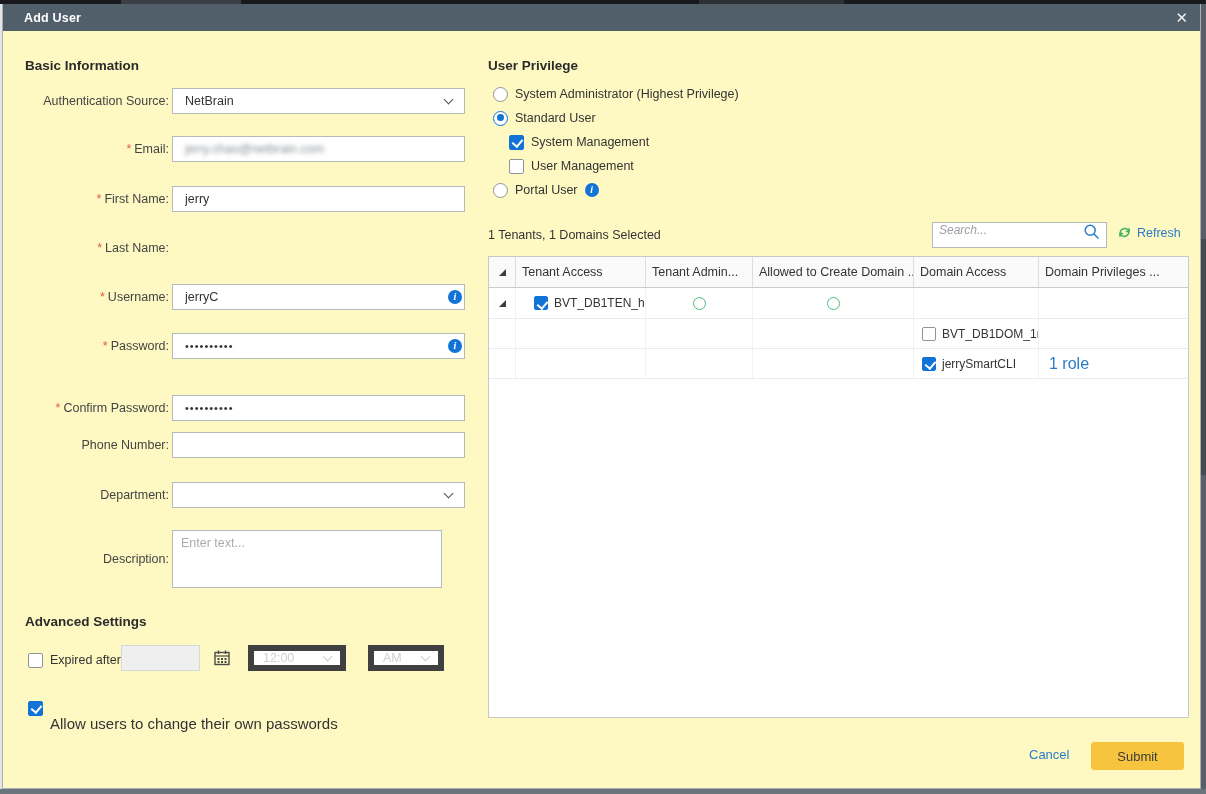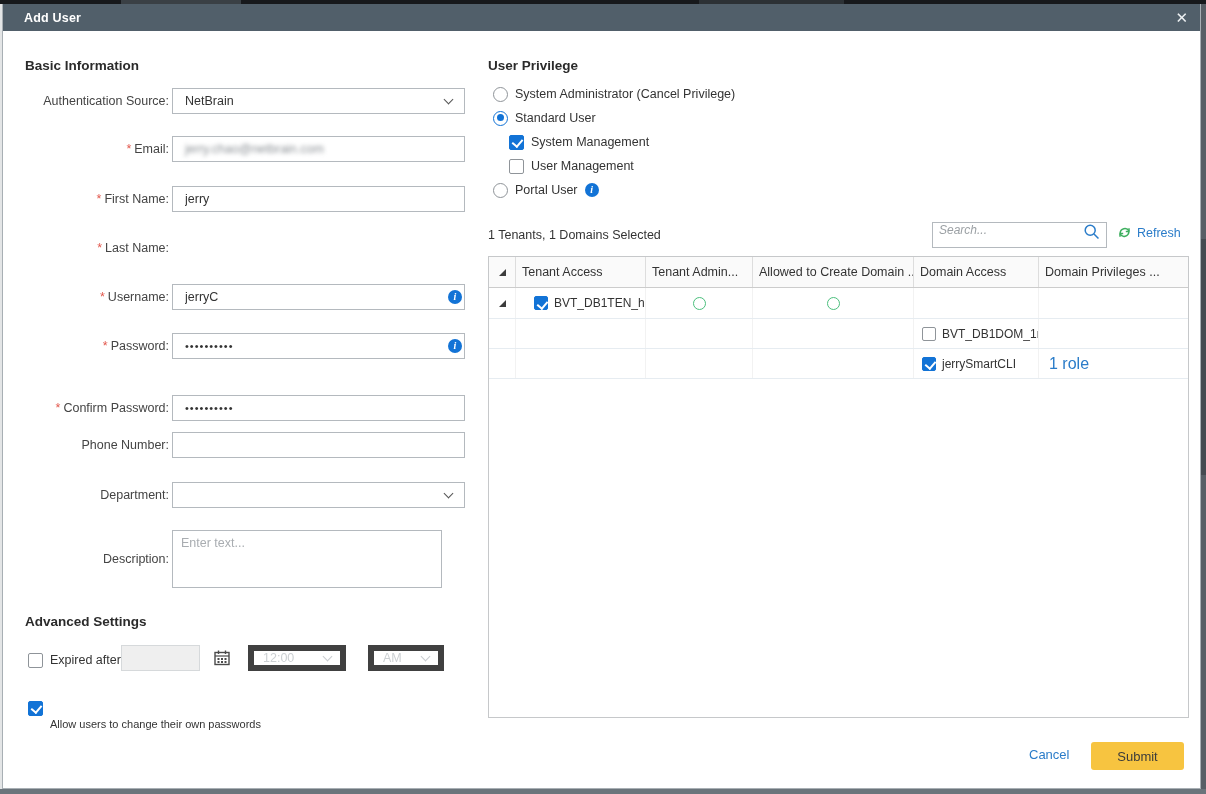--- a/index.html
+++ b/index.html
@@ -10,21 +10,21 @@
     position:relative; overflow:hidden;
   }
   
   .bg-top{position:absolute;left:0;top:0;width:1206px;height:4px;
     background:linear-gradient(90deg,#17191c 0 10%,#3a4045 10% 20%,#17191c 20% 58%,#2c3135 58% 70%,#17191c 70% 100%);}
   .bg-bottom{position:absolute;left:0;bottom:0;width:1206px;height:5px;background:#6b747b;}
   .bg-right{position:absolute;right:0;top:4px;width:5px;bottom:5px;
     background:linear-gradient(180deg,#585f66 0 30%,#454b51 30% 60%,#585f66 60% 100%);}
   .bg-left{position:absolute;left:0;top:4px;width:2px;bottom:5px;background:#e3e5e6;}
 
-  .dialog{position:absolute;left:2px;top:4px;width:1199px;height:785px;background:#ffffff;
+  .dialog{position:absolute;left:2px;top:4px;width:1199px;height:785px;background:#fef9c3;
     border:1px solid #a8afb4;border-top:none;}
   .titlebar{position:absolute;left:0;top:0;right:0;height:27px;background:#515f6a;color:#fff;
     display:flex;align-items:center;padding:0 12px 0 21px;}
   .titlebar .title{font-size:12.5px;font-weight:bold;letter-spacing:.2px;}
   .close-x{margin-left:auto;color:#eef1f3;font-size:15px;line-height:15px;cursor:pointer;font-weight:bold;}
 
   .section-title{position:absolute;font-size:13.5px;font-weight:bold;color:#2b2b2b;}
 
   
   .frow{position:absolute;height:26px;}
@@ -203,28 +203,28 @@
       <span class="chev dis"></span>
     </div>
     <div class="time-box" style="left:365px;width:76px;">
       <span>AM</span>
       <span class="chev dis"></span>
     </div>
   </div>
 
   <div class="opt-row" style="left:25px;top:694px;">
     <span class="cb checked"></span>
-    <span style="font-size:11px;margin-top:31px;">Allow users to change their own passwords</span>
+    <span style="font-size:15px;margin-top:31px;">Allow users to change their own passwords</span>
   </div>
 
   <div class="section-title" style="left:485px;top:54px;">User Privilege</div>
 
   <div class="opt-row" style="left:490px;top:80px;">
     <span class="rb"></span>
-    <span>System Administrator (Cancel Privilege)</span>
+    <span>System Administrator (Highest Privilege)</span>
   </div>
   <div class="opt-row" style="left:490px;top:104px;">
     <span class="rb sel"></span>
     <span>Standard User</span>
   </div>
   <div class="opt-row" style="left:506px;top:128px;">
     <span class="cb checked"></span>
     <span>System Management</span>
   </div>
   <div class="opt-row" style="left:506px;top:152px;">

